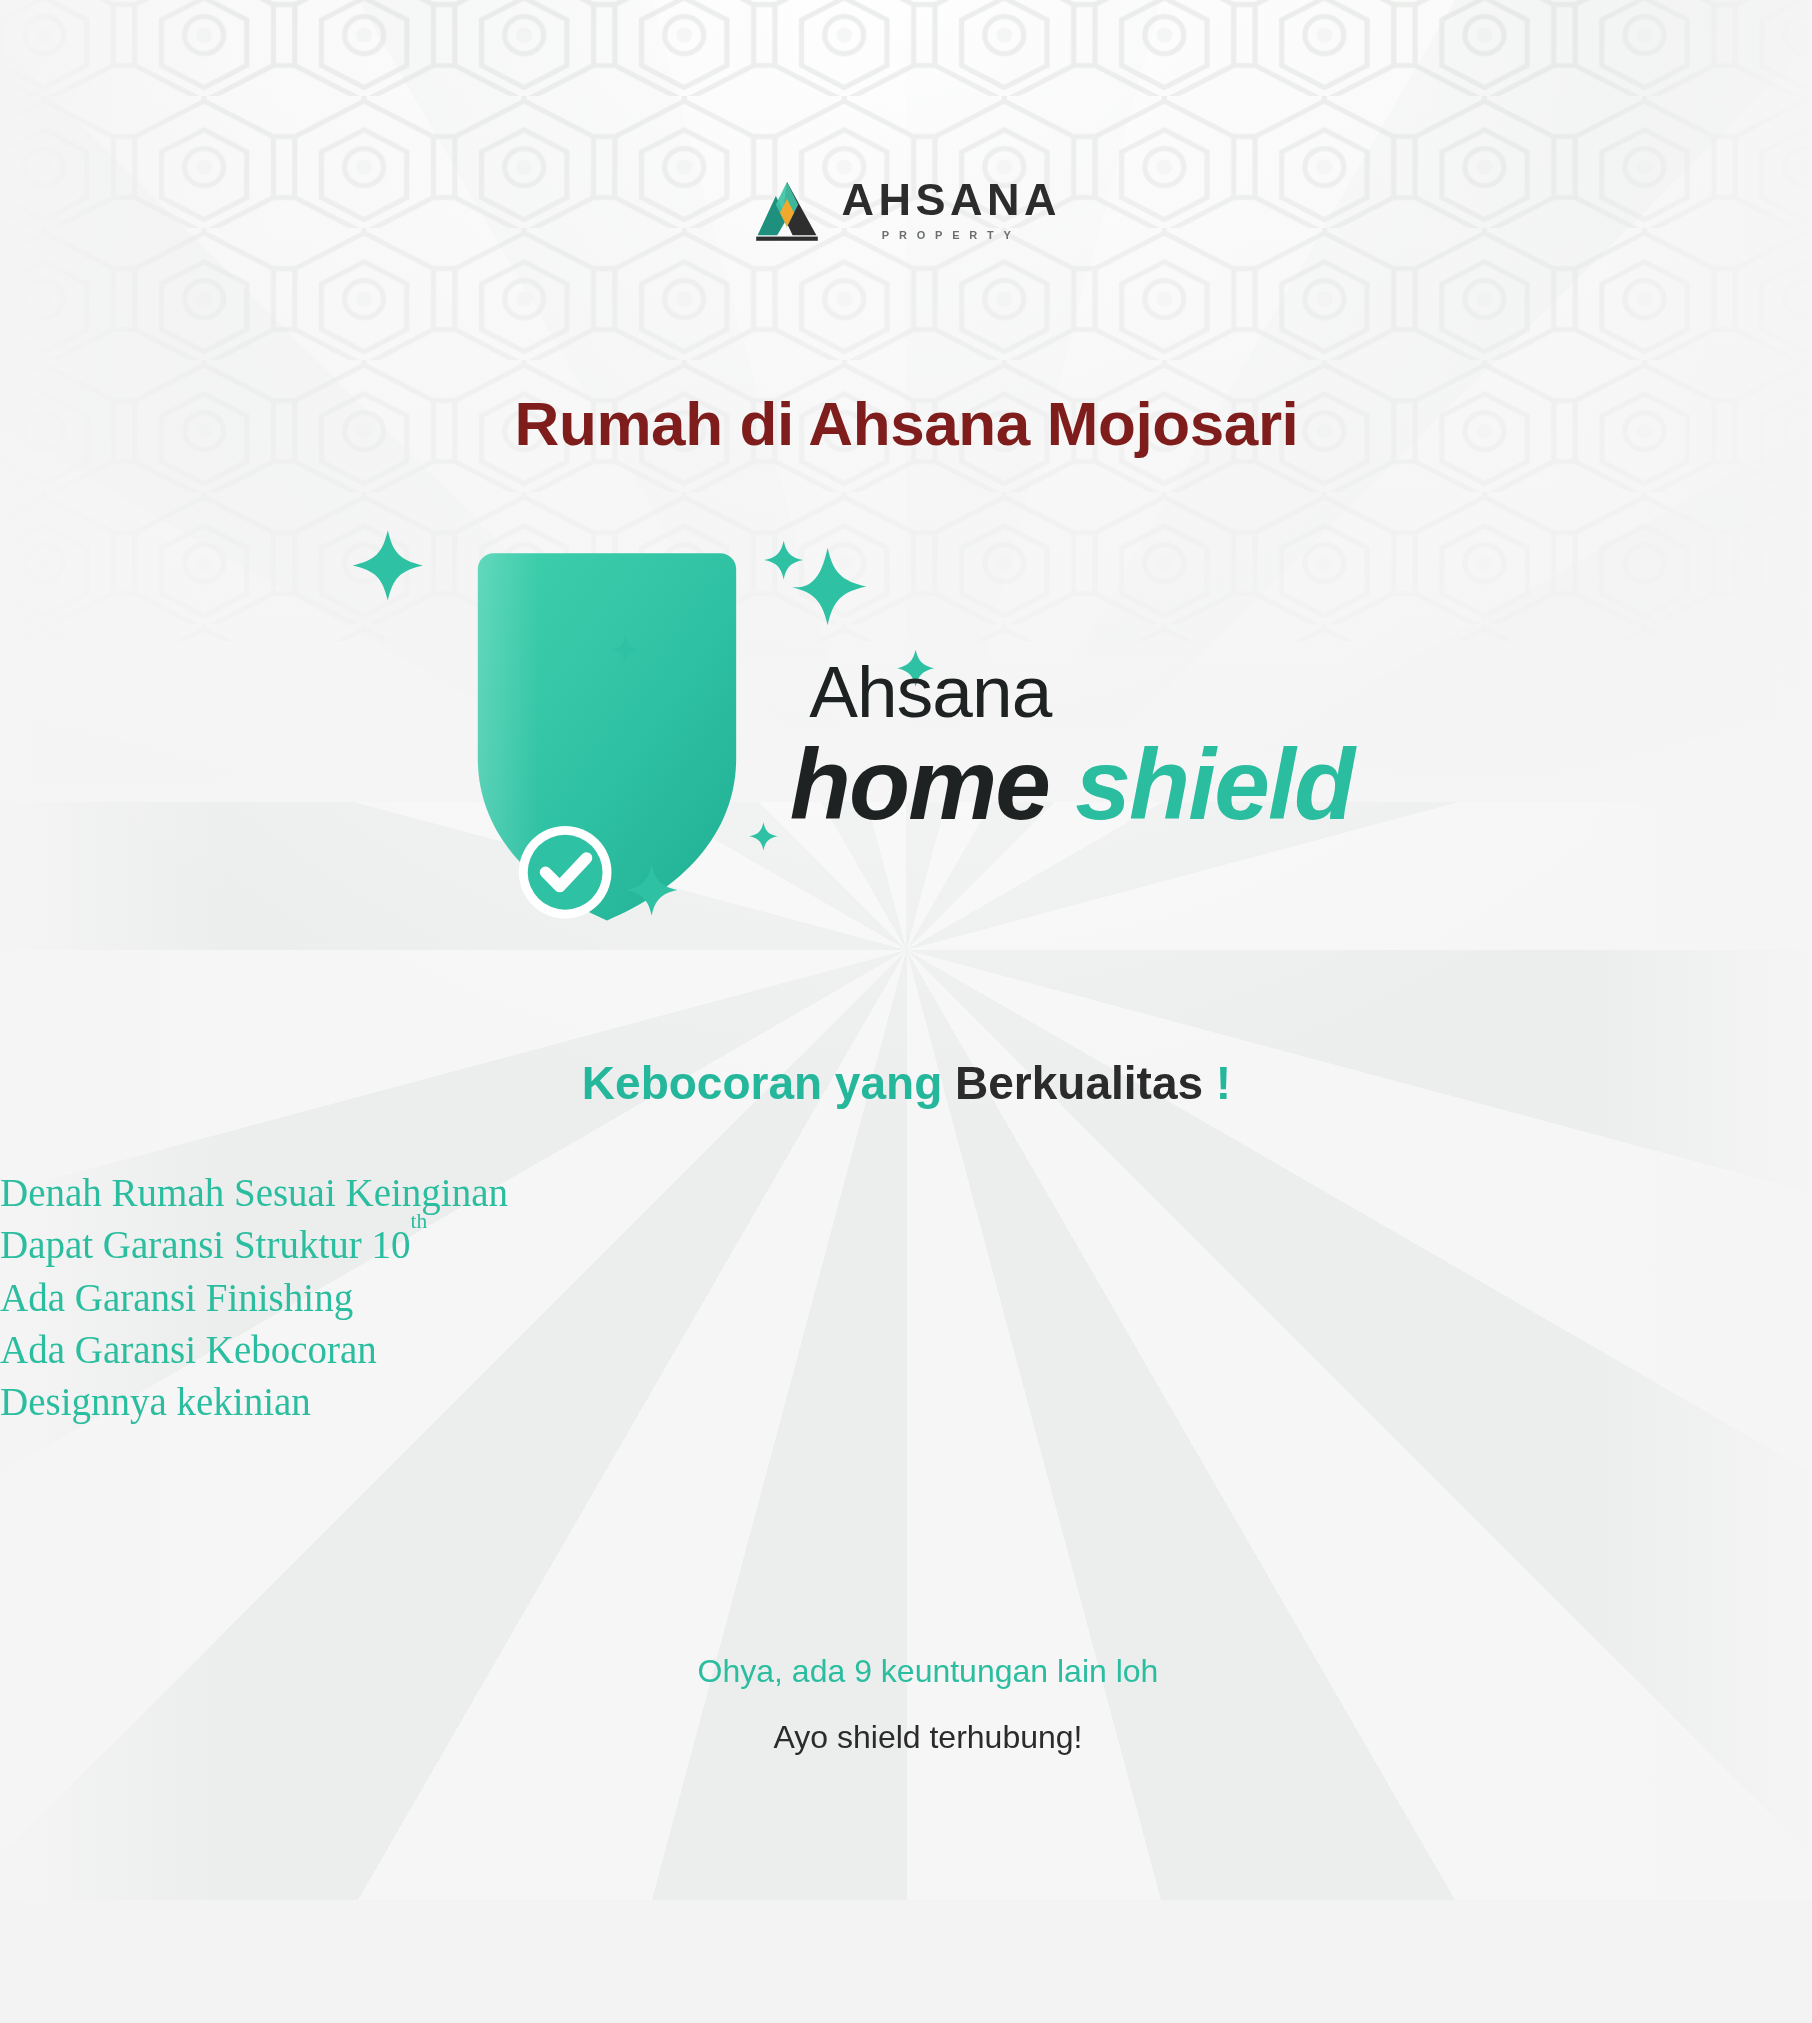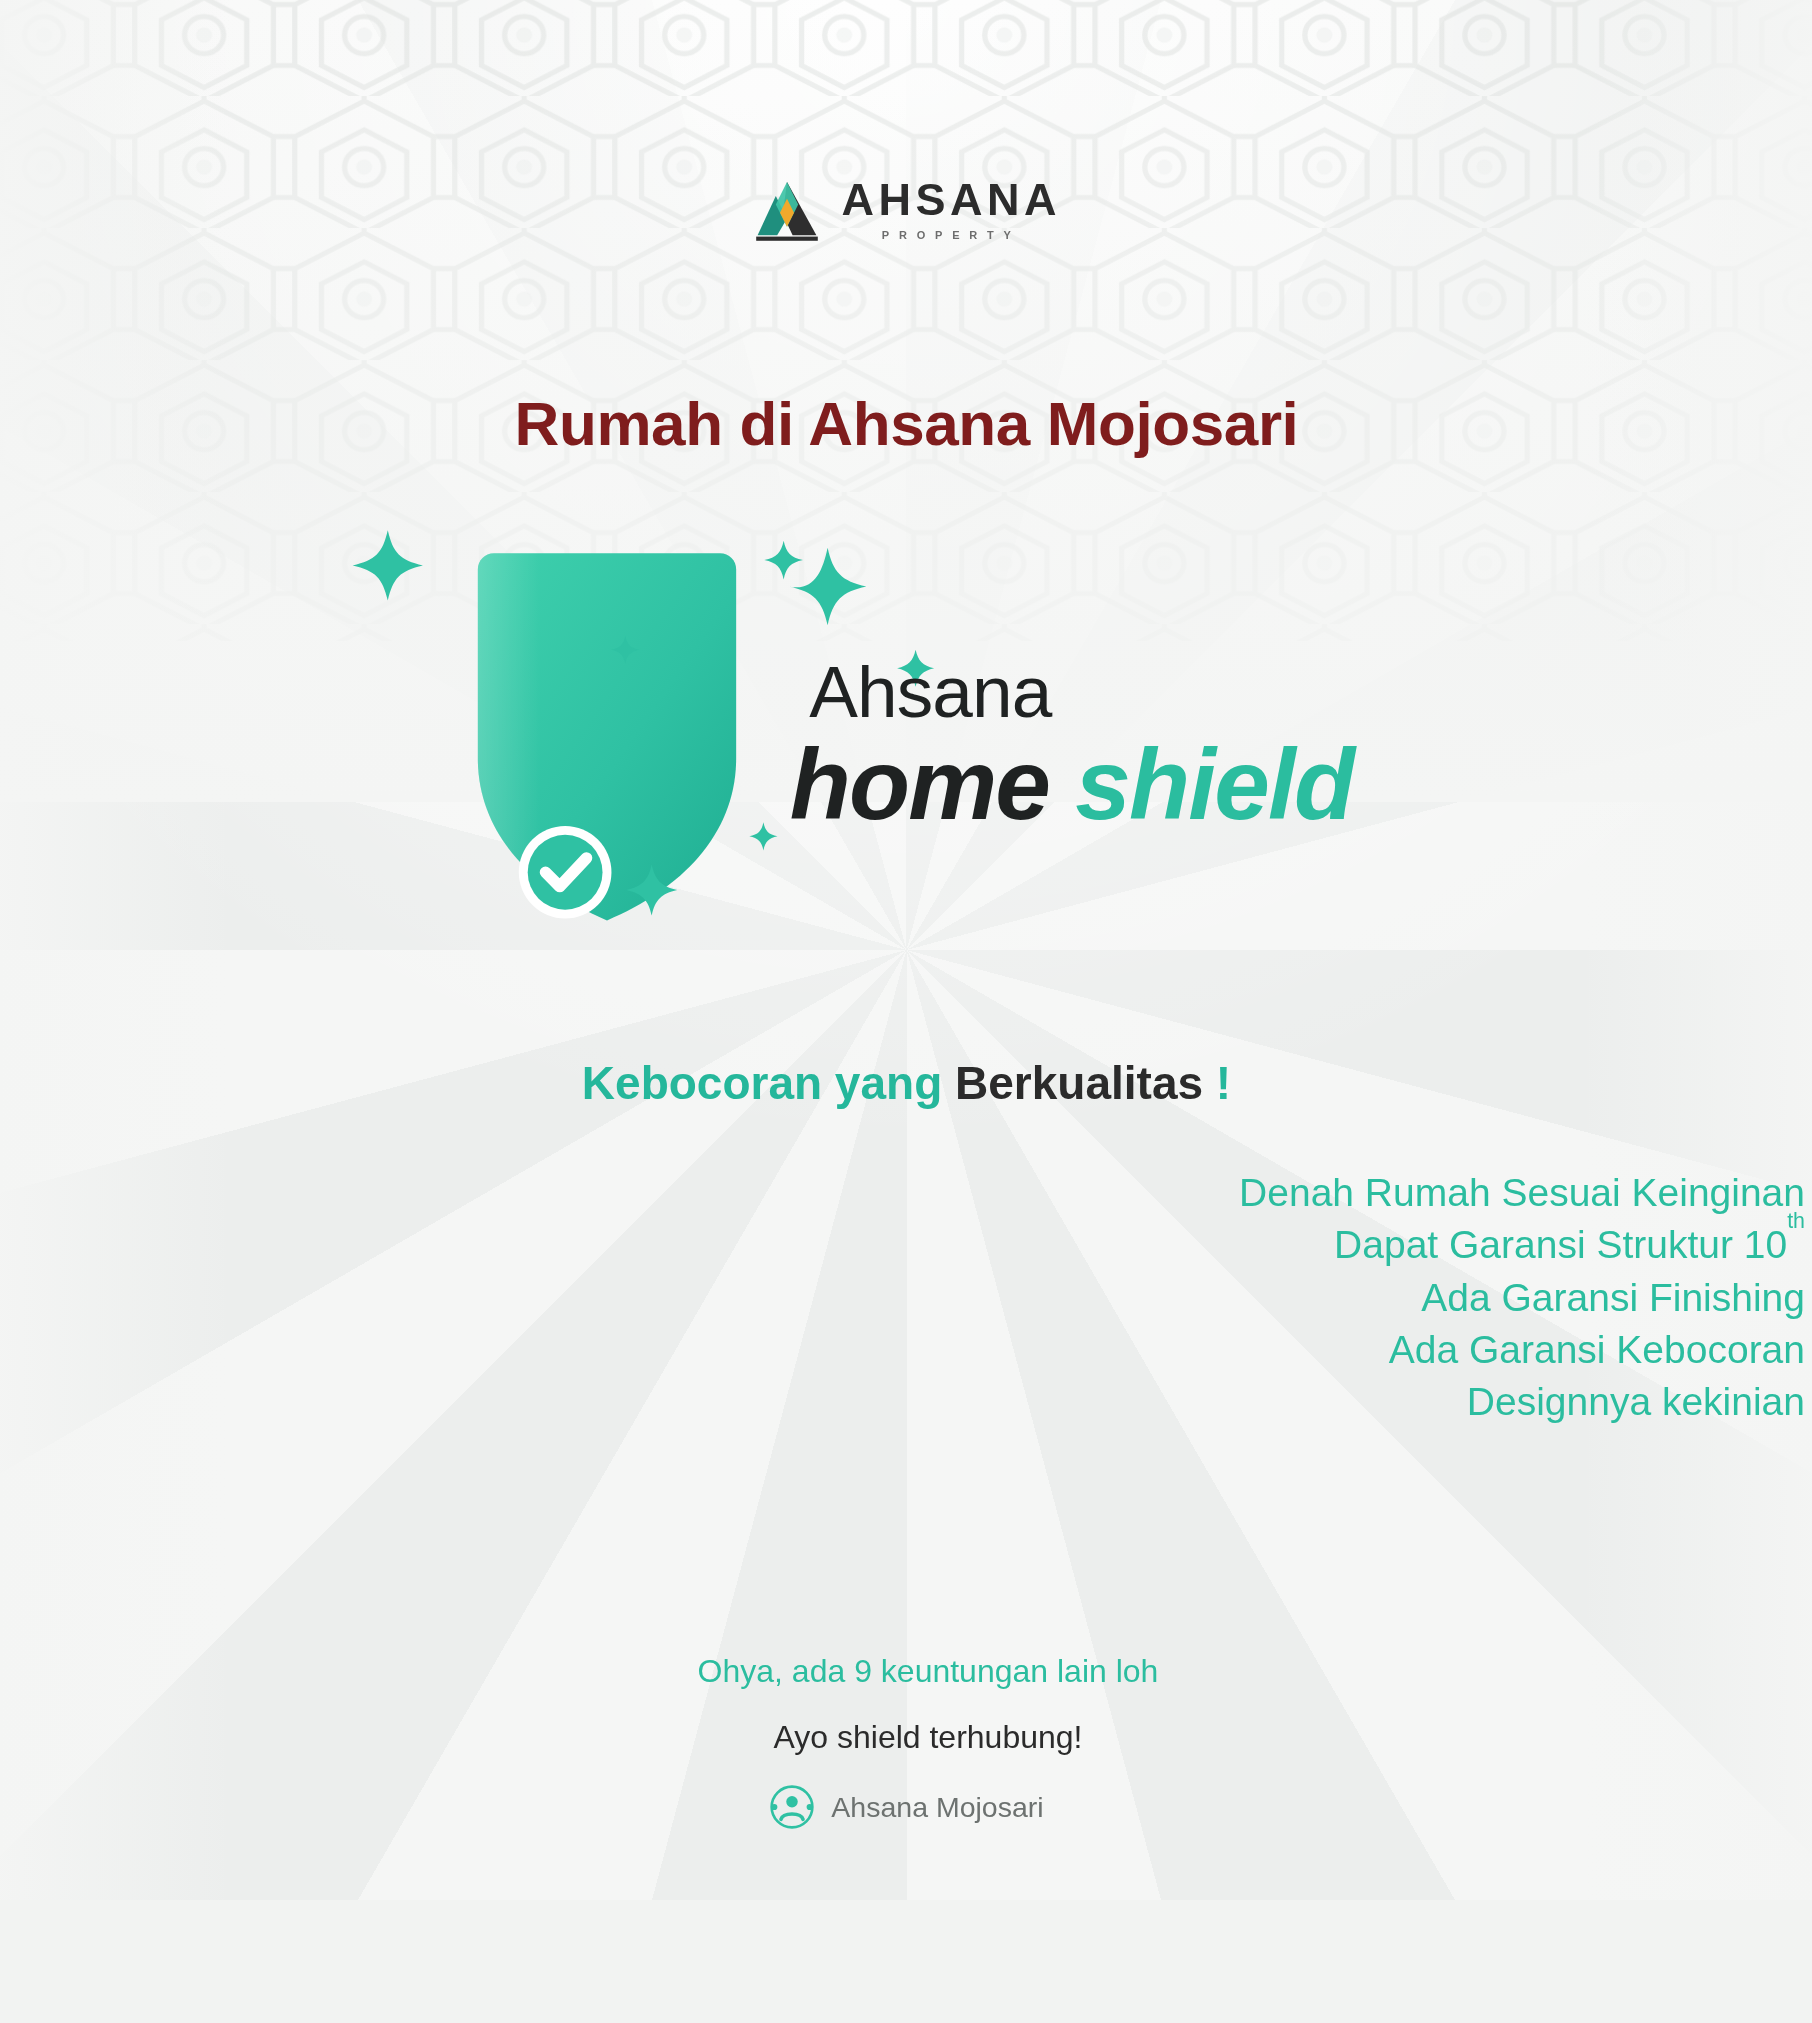--- a/index.html
+++ b/index.html
@@ -146,22 +146,23 @@
     font-weight: 700;
   }
   .tagline .t1 { color: #25b79b; }
   .tagline .t2 { color: #2b2b2b; }
   .tagline .t3 { color: #25b79b; }
 
   
   .benefits {
     position: absolute;
     top: 1167px;
-    left: 0; right: 8px;
-    text-align: right;
+    left: 0; right: 17px;
+    text-align: left;
+    font-family: Liberation Serif, serif;
   }
   .benefit {
     font-size: 39px;
     color: #2bbd9f;
     line-height: 1.34;
     font-weight: 400;
   }
   .benefit sup { font-size: 21.4px; top: -16px; position: relative; }
 
   
@@ -304,28 +305,16 @@
       <div class="benefit">
         <span>Designnya kekinian</span><sup></sup>
       </div>
     </div>
 
     <div class="closing">
       <div class="closing-1">Ohya, ada 9 keuntungan lain loh</div>
       <div class="closing-2">Ayo shield terhubung!</div>
     </div>
 
-    <div class="footer">
-      <span class="footer-icon">
-        <svg viewBox="0 0 52 52" xmlns="http://www.w3.org/2000/svg">
-          <circle cx="26" cy="26" r="23" fill="none" stroke="#2fc1a3" stroke-width="3"></circle>
-          <circle cx="26" cy="20" r="6.5" fill="#2fc1a3"></circle>
-          <path d="M13.5,40 C16,32 36,32 38.5,40" fill="none" stroke="#2fc1a3" stroke-width="4" stroke-linecap="round"></path>
-          <circle cx="6" cy="26" r="3.5" fill="#2fc1a3"></circle>
-          <circle cx="46" cy="26" r="3.5" fill="#2fc1a3"></circle>
-        </svg>
-      </span>
-      <span class="footer-label">Ahsana Mojosari</span>
-    </div>
 
   </div>
 </div>
 
 
 </body></html>

